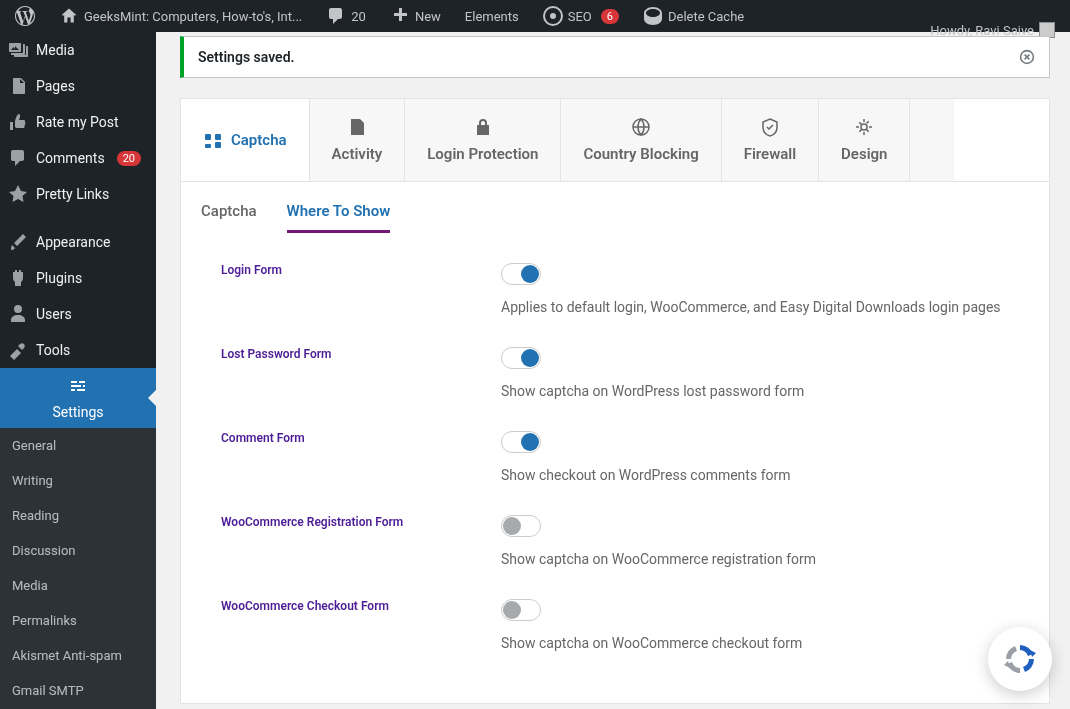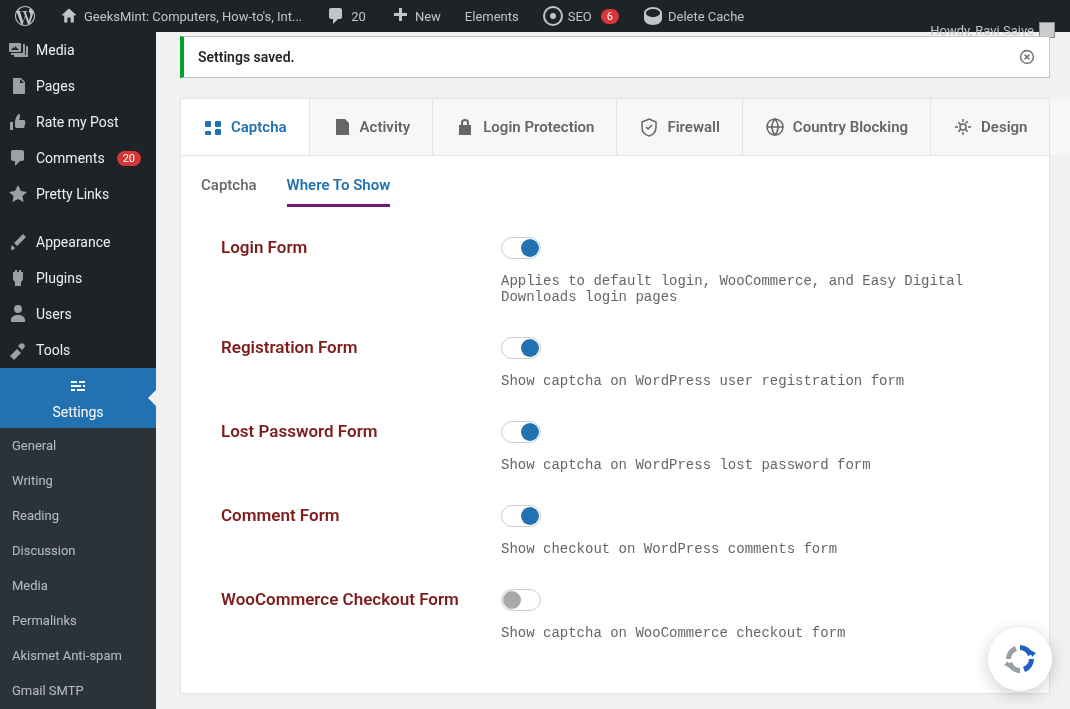--- a/index.html
+++ b/index.html
@@ -31,33 +31,33 @@
 
 .notice { background: #fff; border: 1px solid #c3c4c7; border-left: 4px solid #00a32a; padding: 12px 14px; margin: 4px 0 20px 0; display: flex; justify-content: space-between; align-items: center; }
 .notice-text { font-size: 14px; font-weight: 600; color: #1d2327; }
 .dismiss-btn { cursor: pointer; color: #787c82; }
 
 
 .tabs-wrap { background: #fff; border: 1px solid #e3e3e3; }
 .top-tabs { display: flex; border-bottom: 1px solid #e3e3e3; }
 .top-tab { display: flex; align-items: center; gap: 8px; padding: 18px 22px; font-size: 15px; font-weight: 600; color: #666; border-right: 1px solid #e3e3e3; cursor: pointer; white-space: nowrap; }
 .top-tab.active { color: #2271b1; background: #fff; }
-.top-tab:not(.active) { background: #f7f7f7; }
+.top-tab:not(.active) { background: #f7f7f7; flex-direction: column; }
 .tab-icon { width: 20px; height: 20px; display: inline-flex; align-items: center; justify-content: center; }
 
 .sub-tabs { display: flex; gap: 30px; padding: 20px 20px 0 20px; }
 .sub-tab { padding-bottom: 10px; font-size: 15px; color: #666; cursor: pointer; font-weight: 500; }
 .sub-tab.active { color: #2271b1; border-bottom: 3px solid #701a75; font-weight: 600; }
 
 
 .form-rows { padding: 30px 40px 20px 40px; }
 .form-row { display: flex; align-items: flex-start; margin-bottom: 32px; }
-.form-label { width: 280px; flex-shrink: 0; font-size: 17px; font-weight: 600; color: #7f1d1d; padding-top: 0; }
+.form-label { width: 280px; flex-shrink: 0; font-size: 12px; font-weight: 600; color: #4c1d95; padding-top: 0; }
 .form-control { flex: 1; }
-.form-desc { font-size: 14px; color: #666; margin-top: 10px; font-family: Liberation Mono, monospace; }
+.form-desc { font-size: 14px; color: #666; margin-top: 10px; }
 
 
 .toggle { width: 40px; height: 22px; background: #fff; border: 1px solid #ccc; border-radius: 11px; position: relative; cursor: pointer; display: inline-block; }
 .toggle .knob { width: 18px; height: 18px; border-radius: 50%; background: #a7aaad; position: absolute; top: 1px; left: 1px; transition: left 0.2s; }
 .toggle.on .knob { left: 19px; background: #2271b1; }
 
 
 .float-icon { position: absolute; bottom: 18px; right: 18px; width: 64px; height: 64px; background: #fff; border-radius: 50%; box-shadow: 0 4px 16px rgba(0,0,0,0.2); display: flex; align-items: center; justify-content: center; cursor: pointer; }
 
 svg { display: block; }
@@ -262,34 +262,34 @@
         <span class="tab-icon">
             <svg width="20" height="20" viewBox="0 0 20 20" fill="currentColor">
               <path d="M14 8V6a4 4 0 00-8 0v2H4v10h12V8zm-6 0V6a2 2 0 014 0v2z"></path>
             </svg>
           </span>
         <span>Login Protection</span>
       </div>
       <div class="top-tab">
         <span class="tab-icon">
             <svg width="20" height="20" viewBox="0 0 20 20" fill="none" stroke="currentColor" stroke-width="1.5">
+              <circle cx="10" cy="10" r="8"></circle>
+              <path d="M2 10h16M10 2c2 2 3 5 3 8s-1 6-3 8c-2-2-3-5-3-8s1-6 3-8z"></path>
+            </svg>
+          </span>
+        <span>Country Blocking</span>
+      </div>
+      <div class="top-tab">
+        <span class="tab-icon">
+            <svg width="20" height="20" viewBox="0 0 20 20" fill="none" stroke="currentColor" stroke-width="1.5">
               <path d="M10 2l7 3v5c0 5-3 8-7 9-4-1-7-4-7-9V5z"></path>
               <path d="M7 10l2 2 4-4"></path>
             </svg>
           </span>
         <span>Firewall</span>
-      </div>
-      <div class="top-tab">
-        <span class="tab-icon">
-            <svg width="20" height="20" viewBox="0 0 20 20" fill="none" stroke="currentColor" stroke-width="1.5">
-              <circle cx="10" cy="10" r="8"></circle>
-              <path d="M2 10h16M10 2c2 2 3 5 3 8s-1 6-3 8c-2-2-3-5-3-8s1-6 3-8z"></path>
-            </svg>
-          </span>
-        <span>Country Blocking</span>
       </div>
       <div class="top-tab">
         <span class="tab-icon">
             <svg width="20" height="20" viewBox="0 0 20 20" fill="none" stroke="currentColor" stroke-width="1.5">
               <circle cx="10" cy="10" r="3"></circle>
               <path d="M10 2v3m0 10v3m8-8h-3M5 10H2m12.7-5.7l-2.1 2.1M7.4 12.6l-2.1 2.1m9.4 0l-2.1-2.1M7.4 7.4L5.3 5.3"></path>
             </svg>
           </span>
         <span>Design</span>
       </div>
@@ -303,30 +303,30 @@
       <div class="sub-tab">Captcha</div>
       <div class="sub-tab active">Where To Show</div>
     </div>
 
     <div class="form-rows" id="form-rows-container">
         <div class="form-row">
           <div class="form-label">Login Form</div>
           <div class="form-control"><div class="toggle on"><div class="knob"></div></div><div class="form-desc">Applies to default login, WooCommerce, and Easy Digital Downloads login pages</div></div>
         </div>
         <div class="form-row">
-          <div class="form-label">Registration Form</div>
-          <div class="form-control"><div class="toggle on"><div class="knob"></div></div><div class="form-desc">Show captcha on WordPress user registration form</div></div>
-        </div>
-        <div class="form-row">
           <div class="form-label">Lost Password Form</div>
           <div class="form-control"><div class="toggle on"><div class="knob"></div></div><div class="form-desc">Show captcha on WordPress lost password form</div></div>
         </div>
         <div class="form-row">
           <div class="form-label">Comment Form</div>
           <div class="form-control"><div class="toggle on"><div class="knob"></div></div><div class="form-desc">Show checkout on WordPress comments form</div></div>
+        </div>
+        <div class="form-row">
+          <div class="form-label">WooCommerce Registration Form</div>
+          <div class="form-control"><div class="toggle"><div class="knob"></div></div><div class="form-desc">Show captcha on WooCommerce registration form</div></div>
         </div>
         <div class="form-row">
           <div class="form-label">WooCommerce Checkout Form</div>
           <div class="form-control"><div class="toggle"><div class="knob"></div></div><div class="form-desc">Show captcha on WooCommerce checkout form</div></div>
         </div>
       </div>
   </div>
 
 </div>
 

